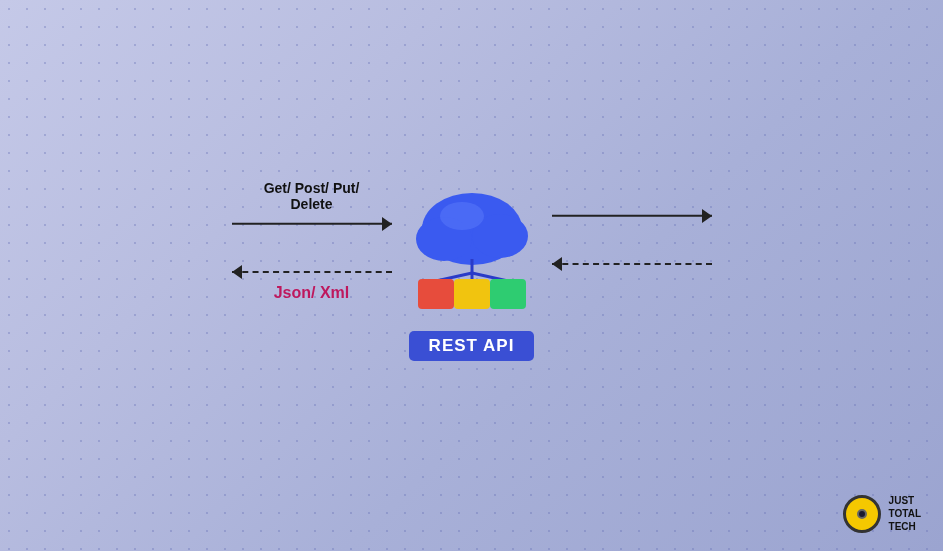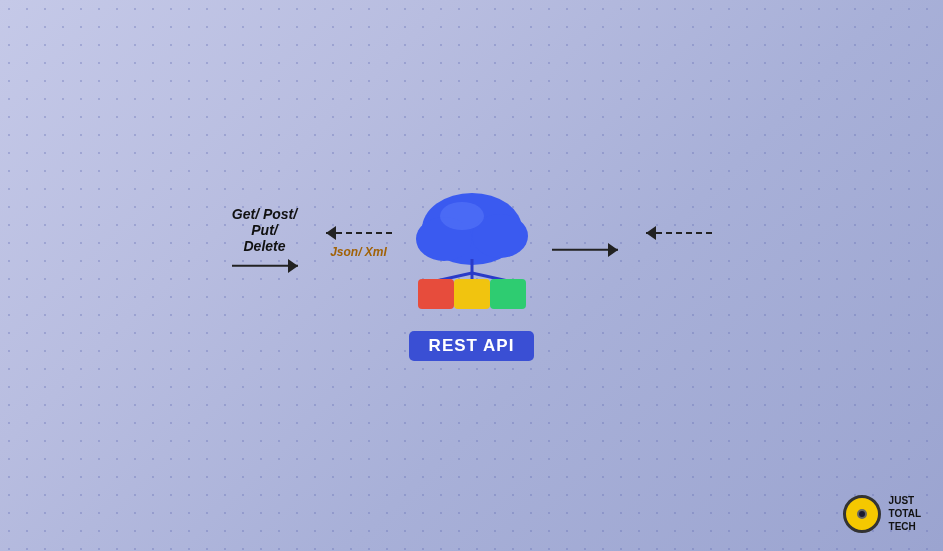--- a/index.html
+++ b/index.html
@@ -62,26 +62,26 @@
     .cloud-section {
       display: flex;
       flex-direction: column;
       align-items: center;
       gap: 10px;
     }
 
     
     .arrows-container {
       display: flex;
+      flex-direction: column;
       align-items: center;
       justify-content: center;
       width: 160px;
       gap: 28px;
       margin-top: -40px;
-      font-style: italic;
     }
 
     .arrow-row {
       display: flex;
       flex-direction: column;
       align-items: flex-start;
       width: 100%;
       gap: 2px;
     }
 
@@ -143,23 +143,23 @@
       position: absolute;
       left: 0;
       top: 50%;
       transform: translateY(-50%);
       border-top: 7px solid transparent;
       border-bottom: 7px solid transparent;
       border-right: 10px solid #222;
     }
 
     .arrow-label-bottom {
-      font-size: 12px;
+      font-size: 16px;
       font-weight: 700;
-      color: #a16207;
+      color: #be185d;
       text-align: center;
       width: 100%;
     }
 
     
     .logo {
       position: absolute;
       bottom: 18px;
       right: 22px;
       display: flex;

